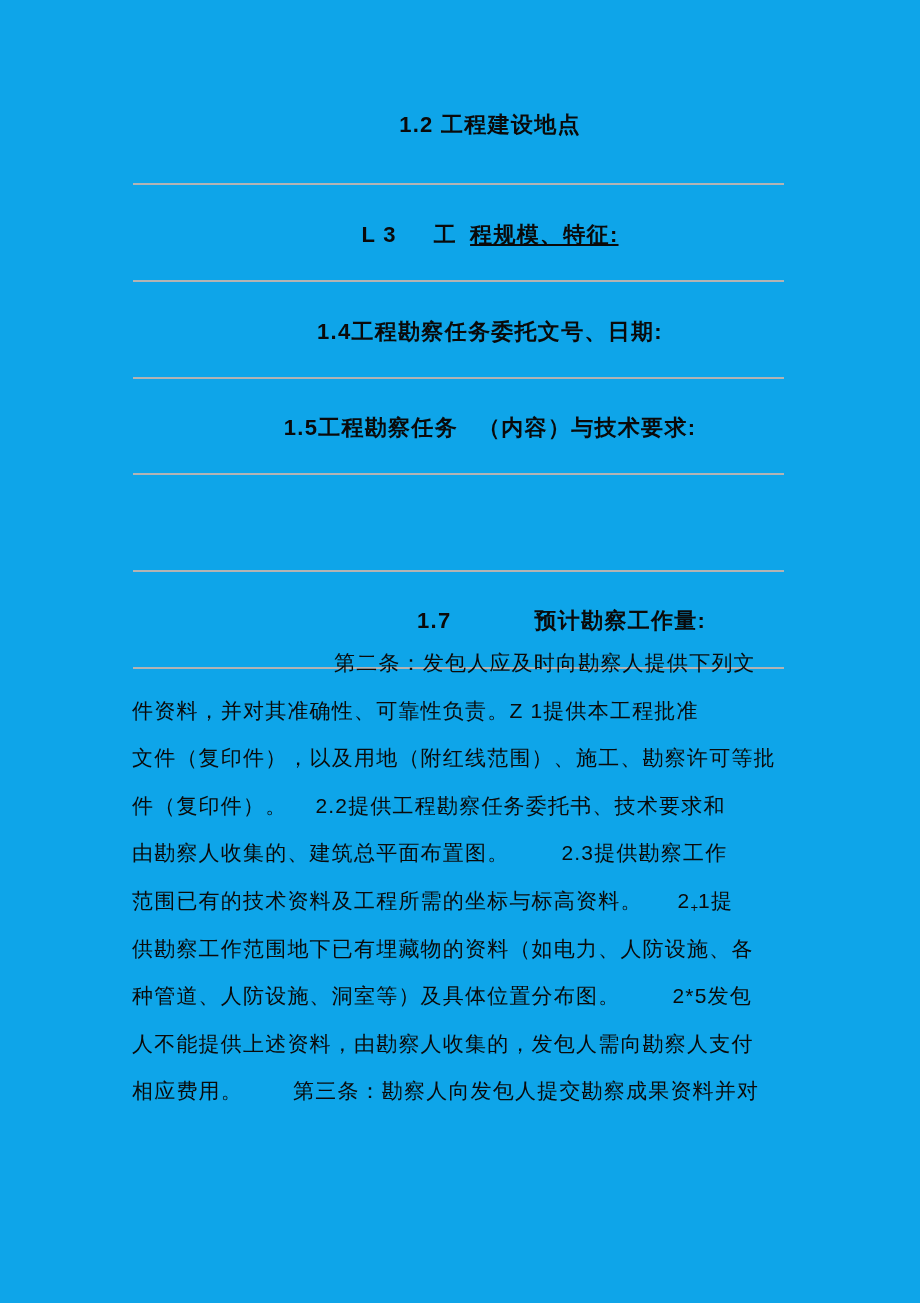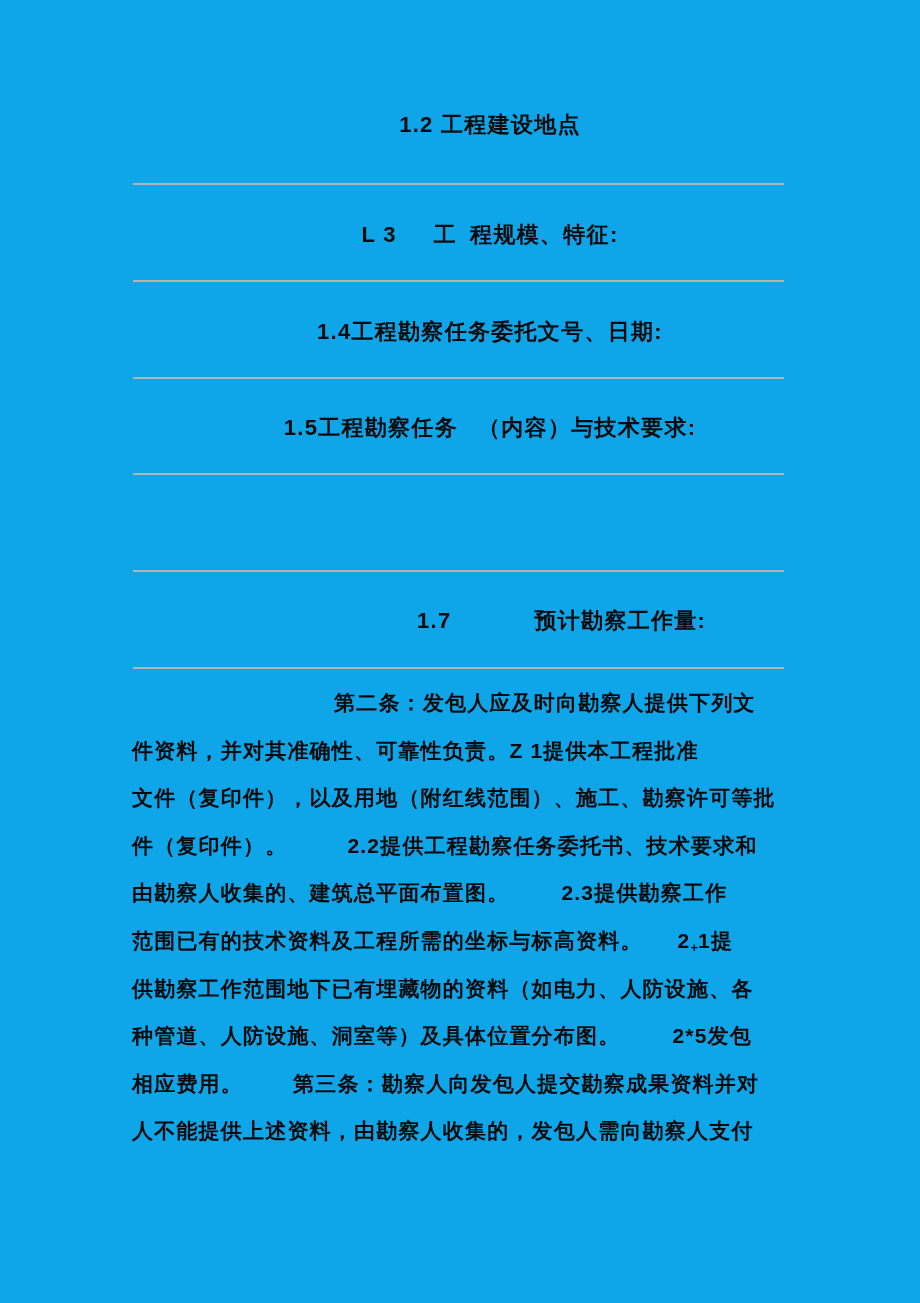--- a/index.html
+++ b/index.html
@@ -10,21 +10,21 @@
   }
   .page{position:relative;width:920px;height:1303px;background:#0ea5e9;overflow:hidden;padding-left:12px;}
 
   
   .heading{
     position:absolute;left:30px;width:920px;
     text-align:center;font-size:22px;font-weight:bold;
     letter-spacing:1.3px;white-space:nowrap;line-height:26px;
   }
   .seg-gap-37{margin-left:37px;}
-  .seg-gap-9{margin-left:13px;}
+  .seg-gap-9{margin-left:13px;text-decoration:underline;}
   .seg-gap-20{margin-left:20px;}
 
   
   .heading-spread{
     position:absolute;left:182px;width:592px;
     display:flex;justify-content:space-between;
     font-size:22px;font-weight:bold;line-height:26px;
   }
 
   
@@ -33,27 +33,27 @@
     font-size:22px;font-weight:bold;letter-spacing:1.3px;
     white-space:nowrap;line-height:26px;
   }
   .seg-gap-83{margin-left:83px;}
 
   
   .rule{position:absolute;left:133px;width:651px;height:2px;background:#b3b3b3;}
 
   
   .para{
-    position:absolute;left:132px;top:679px;width:720px;
-    font-size:21px;font-weight:bold;letter-spacing:1.2px;
+    position:absolute;left:132px;top:639px;width:720px;
+    font-size:21px;font-weight:normal;letter-spacing:1.2px;
   }
   .pline{height:47.6px;line-height:47.6px;white-space:nowrap;}
   .indent-202{padding-left:202px;}
   .g65{}
-  .g40{margin-left:60px;}
+  .g40{margin-left:28px;}
   .g52{margin-left:52px;}
   .g35{margin-left:35px;}
   .g92{margin-left:52px;text-align:right;}
   .g50{margin-left:50px;}
   .sub-plus{font-size:13px;vertical-align:-4px;letter-spacing:0;}
 </style>
 </head>
 <body>
 
 <div class="page">
@@ -113,21 +113,21 @@
 
     <div class="pline">
       <span>供勘察工作范围地下已有埋藏物的资料（如电力、人防设施、各</span>
     </div>
 
     <div class="pline">
       <span>种管道、人防设施、洞室等）及具体位置分布图。</span><span class="g92">2*5发包</span>
     </div>
 
     <div class="pline">
-      <span>相应费用。</span><span class="g50">第三条：勘察人向发包人提交勘察成果资料并对</span>
+      <span>人不能提供上述资料，由勘察人收集的，发包人需向勘察人支付</span>
     </div>
 
     <div class="pline">
-      <span>人不能提供上述资料，由勘察人收集的，发包人需向勘察人支付</span>
+      <span>相应费用。</span><span class="g50">第三条：勘察人向发包人提交勘察成果资料并对</span>
     </div>
 
   </div>
 </div>
 
 </body></html>

